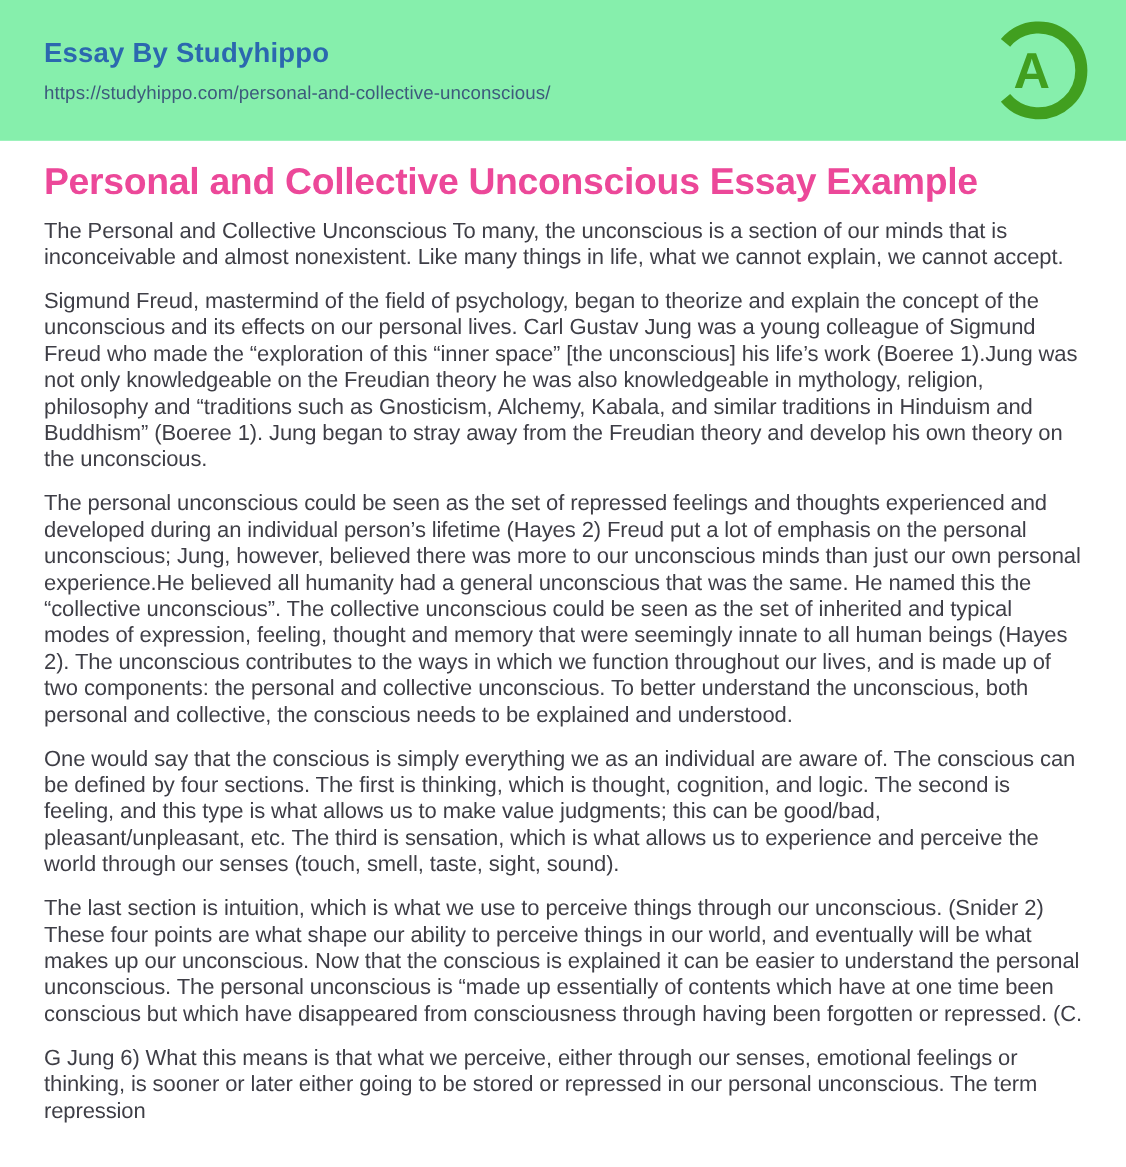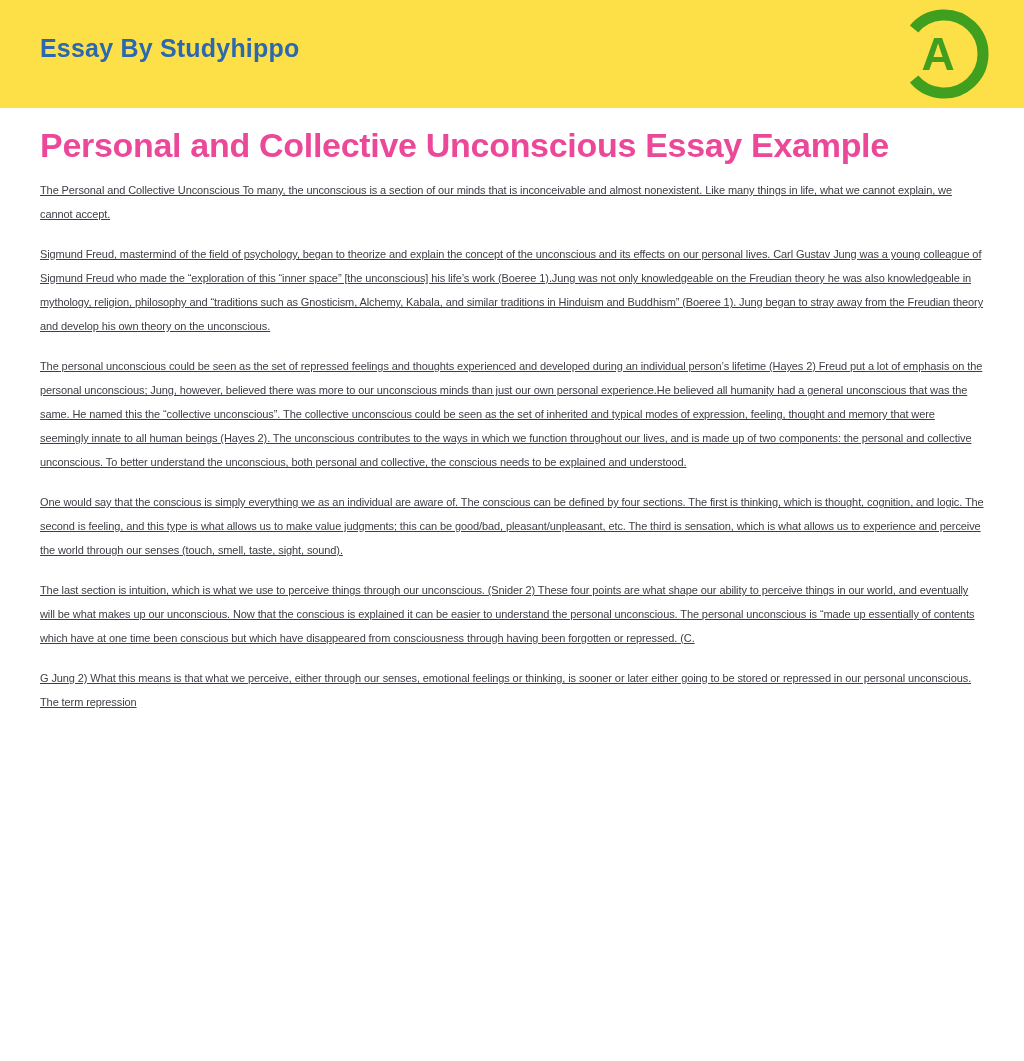--- a/index.html
+++ b/index.html
@@ -8,22 +8,22 @@
     font-family: "Liberation Sans", sans-serif;
     width: 1024px;
   }
   .page {
     width: 1024px;
     min-height: 1061px;
     background: #ffffff;
   }
   
   .site-header {
-    height: 108px;
-    background: #fde047;
+    height: 128px;
+    background: #86efac;
     display: flex;
     align-items: center;
     justify-content: space-between;
     padding: 0 34px 0 40px;
   }
   .header-left { display: flex; flex-direction: column; }
   .site-title {
     color: #2b68af;
     font-size: 25px;
     font-weight: bold;
@@ -44,49 +44,49 @@
   .essay-title {
     color: #ec4899;
     font-size: 34px;
     line-height: 40px;
     font-weight: 800;
     letter-spacing: -0.3px;
     margin-bottom: 13px;
   }
   .essay-paragraph {
     color: #3e3e46;
-    font-size: 11px;
+    font-size: 20px;
     line-height: 24px;
     letter-spacing: -0.1px;
     margin-bottom: 16px;
-    text-decoration: underline;
   }
   .essay-paragraph:last-child { margin-bottom: 0; }
 </style>
 </head>
 <body>
 
 <div class="page">
 
   <header class="site-header">
     <div class="header-left">
       <div class="site-title">Essay By Studyhippo</div>
+      <a class="essay-url" href="#">https://studyhippo.com/personal-and-collective-unconscious/</a>
     </div>
 
     <svg class="logo" viewBox="0 0 92 92" aria-hidden="true">
 
       <path d="M 16.1 21.0 A 39 39 0 1 1 16.1 71.0" fill="none" stroke="#419f1f" stroke-width="11" stroke-linecap="butt"></path>
       <text x="40" y="62" text-anchor="middle" font-family="Liberation Sans, sans-serif" font-size="46" font-weight="bold" fill="#419f1f">A</text>
     </svg>
   </header>
 
   <main class="article">
     <h1 class="essay-title">Personal and Collective Unconscious Essay Example</h1>
 
     <p class="essay-paragraph">The Personal and Collective Unconscious To many, the unconscious is a section of our minds that is inconceivable and almost nonexistent. Like many things in life, what we cannot explain, we cannot accept.</p>
     <p class="essay-paragraph">Sigmund Freud, mastermind of the field of psychology, began to theorize and explain the concept of the unconscious and its effects on our personal lives. Carl Gustav Jung was a young colleague of Sigmund Freud who made the “exploration of this “inner space” [the unconscious] his life’s work (Boeree 1).Jung was not only knowledgeable on the Freudian theory he was also knowledgeable in mythology, religion, philosophy and “traditions such as Gnosticism, Alchemy, Kabala, and similar traditions in Hinduism and Buddhism” (Boeree 1). Jung began to stray away from the Freudian theory and develop his own theory on the unconscious.</p>
     <p class="essay-paragraph">The personal unconscious could be seen as the set of repressed feelings and thoughts experienced and developed during an individual person’s lifetime (Hayes 2) Freud put a lot of emphasis on the personal unconscious; Jung, however, believed there was more to our unconscious minds than just our own personal experience.He believed all humanity had a general unconscious that was the same. He named this the “collective unconscious”. The collective unconscious could be seen as the set of inherited and typical modes of expression, feeling, thought and memory that were seemingly innate to all human beings (Hayes 2). The unconscious contributes to the ways in which we function throughout our lives, and is made up of two components: the personal and collective unconscious. To better understand the unconscious, both personal and collective, the conscious needs to be explained and understood.</p>
     <p class="essay-paragraph">One would say that the conscious is simply everything we as an individual are aware of. The conscious can be defined by four sections. The first is thinking, which is thought, cognition, and logic. The second is feeling, and this type is what allows us to make value judgments; this can be good/bad, pleasant/unpleasant, etc. The third is sensation, which is what allows us to experience and perceive the world through our senses (touch, smell, taste, sight, sound).</p>
     <p class="essay-paragraph">The last section is intuition, which is what we use to perceive things through our unconscious. (Snider 2) These four points are what shape our ability to perceive things in our world, and eventually will be what makes up our unconscious. Now that the conscious is explained it can be easier to understand the personal unconscious. The personal unconscious is “made up essentially of contents which have at one time been conscious but which have disappeared from consciousness through having been forgotten or repressed. (C.</p>
-    <p class="essay-paragraph">G Jung 2) What this means is that what we perceive, either through our senses, emotional feelings or thinking, is sooner or later either going to be stored or repressed in our personal unconscious. The term repression</p>
+    <p class="essay-paragraph">G Jung 6) What this means is that what we perceive, either through our senses, emotional feelings or thinking, is sooner or later either going to be stored or repressed in our personal unconscious. The term repression</p>
   </main>
 
 </div>
 
 </body></html>

